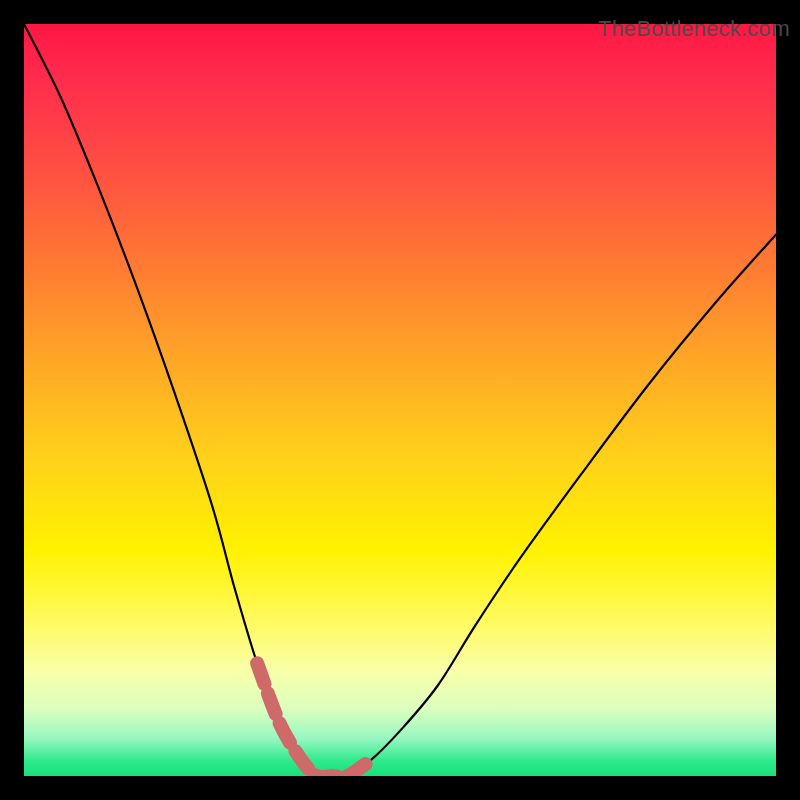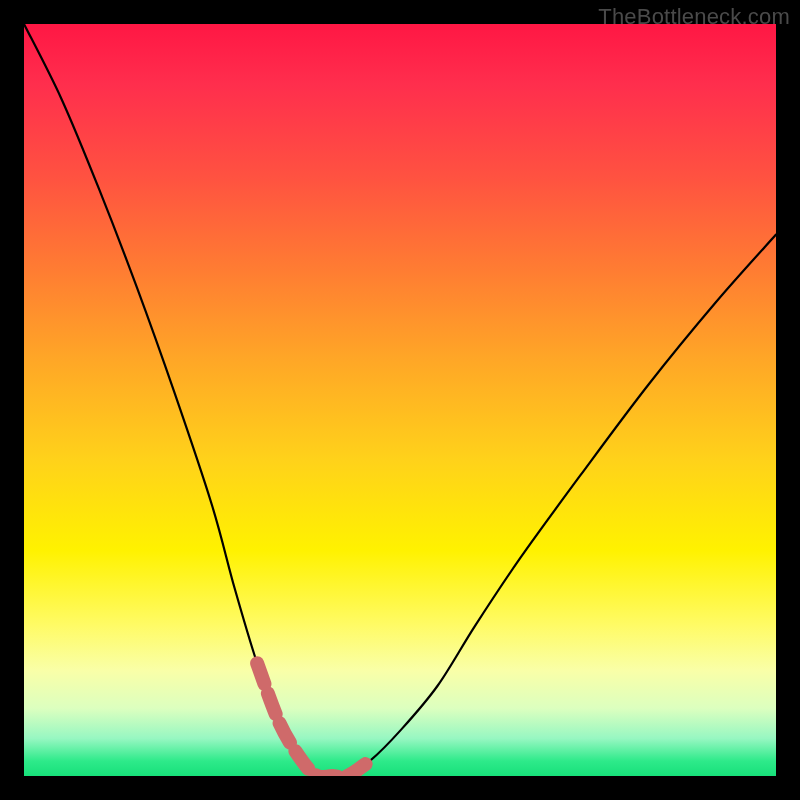--- a/index.html
+++ b/index.html
@@ -28,21 +28,21 @@
       #fffb66 80%,
       #f9ffa8 86%,
       #dcffbf 91%,
       #97f7c2 95%,
       #2eea8a 98%,
       #17e07a 100%
     );
   }
   .watermark {
     position: absolute;
-    top: 4px;
+    top: 16px;
     right: 10px;
     color: #4a4a4a;
     font-size: 22px;
     font-weight: 500;
     letter-spacing: 0.2px;
     z-index: 50;
   }
   svg.curve {
     position: absolute;
     left: 0;

